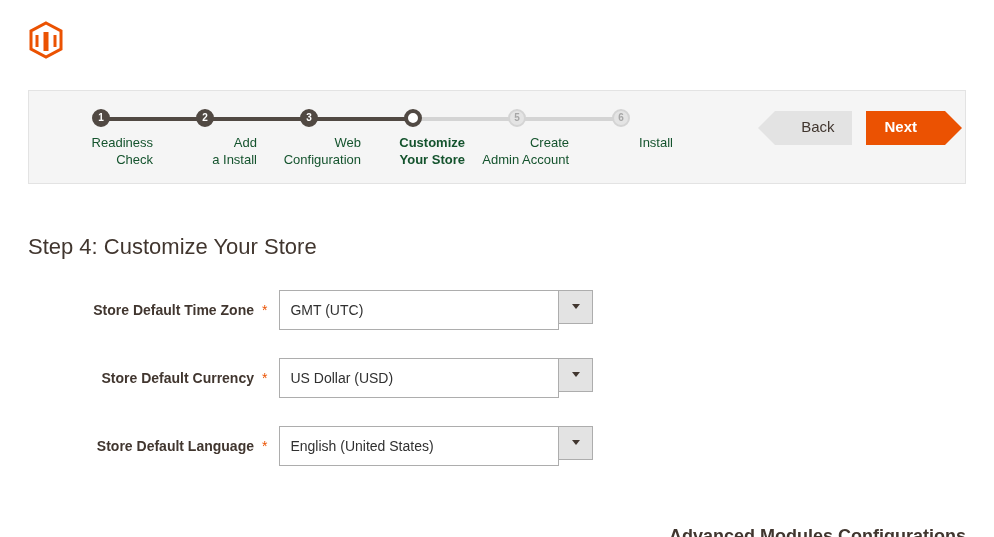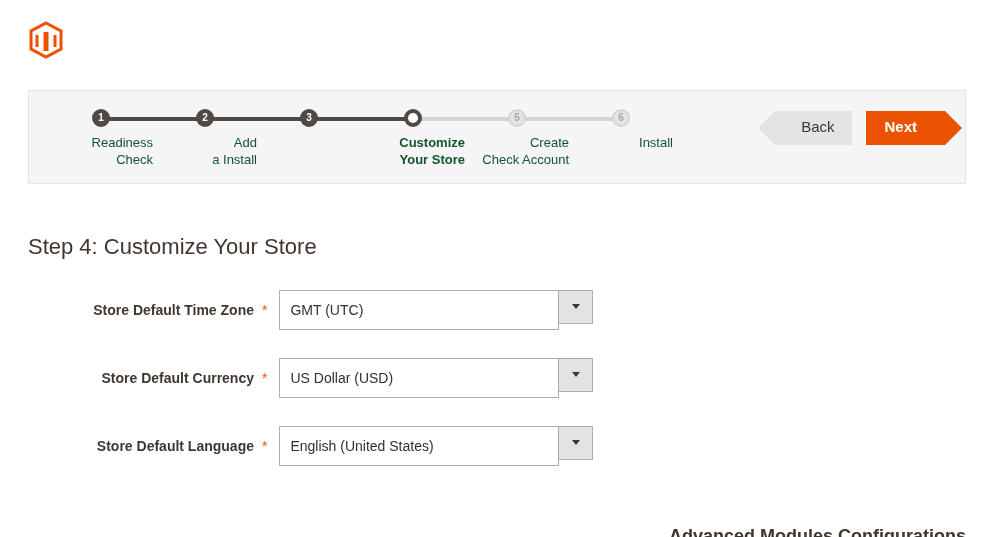--- a/index.html
+++ b/index.html
@@ -261,35 +261,39 @@
       <div class="step">
         <div class="step-circle done">2</div>
         <div class="step-label">
           <span>Add</span><br>
           <span>a Install</span>
         </div>
       </div>
 
       <div class="step">
         <div class="step-circle done">3</div>
+        <div class="step-label">
+          <span>Web</span><br>
+          <span>Configuration</span>
+        </div>
       </div>
 
       <div class="step">
         <div class="step-circle current"></div>
         <div class="step-label active">
           <span>Customize</span><br>
           <span>Your Store</span>
         </div>
       </div>
 
       <div class="step">
         <div class="step-circle future">5</div>
         <div class="step-label">
           <span>Create</span><br>
-          <span>Check Account</span>
+          <span>Admin Account</span>
         </div>
       </div>
 
       <div class="step">
         <div class="step-circle future">6</div>
         <div class="step-label">
           <span>Install</span>
         </div>
       </div>
     </div>

